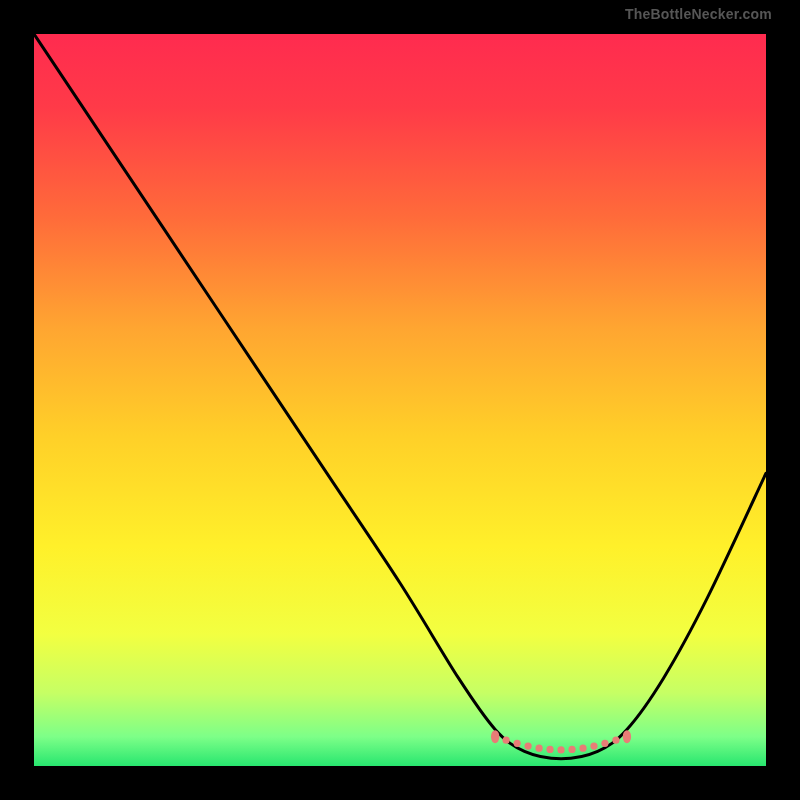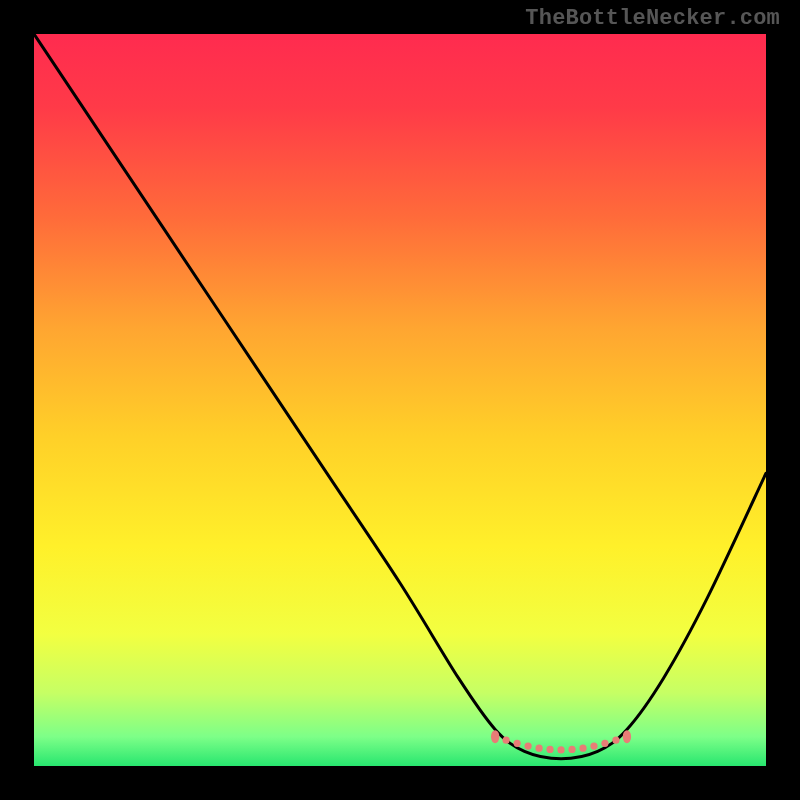--- a/index.html
+++ b/index.html
@@ -6,23 +6,23 @@
   html, body { width: 800px; height: 800px; background: #000; overflow: hidden; }
   .frame {
     position: relative;
     width: 800px;
     height: 800px;
     background: #000;
   }
   .attribution {
     position: absolute;
     top: 6px;
-    right: 20px;
-    font-family: Liberation Mono, monospace;
-    font-size: 22px;
+    right: 28px;
+    font-family: Liberation Sans, sans-serif;
+    font-size: 14px;
     font-weight: bold;
     color: #565656;
     letter-spacing: 0.2px;
   }
   .plot-area {
     position: absolute;
     left: 34px;
     top: 34px;
     width: 732px;
     height: 732px;

